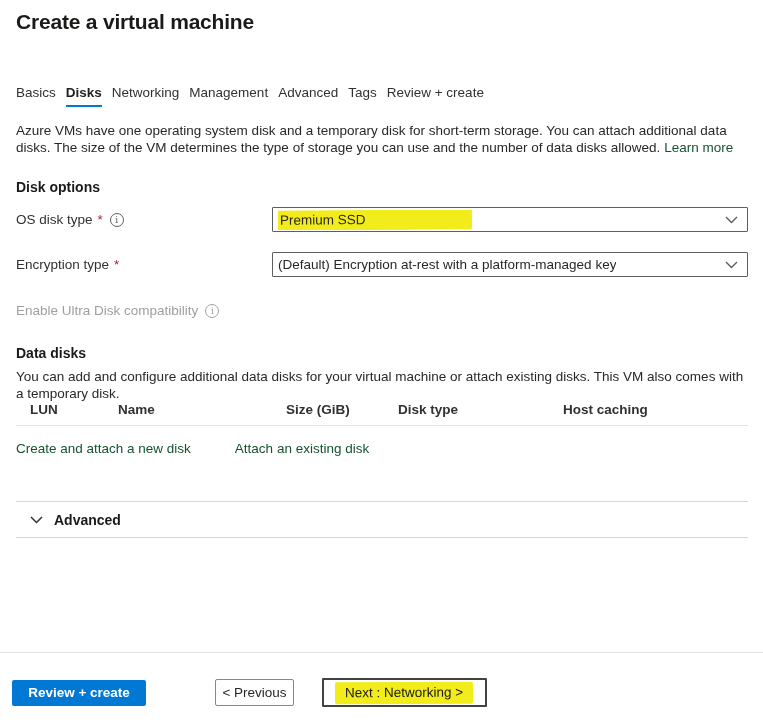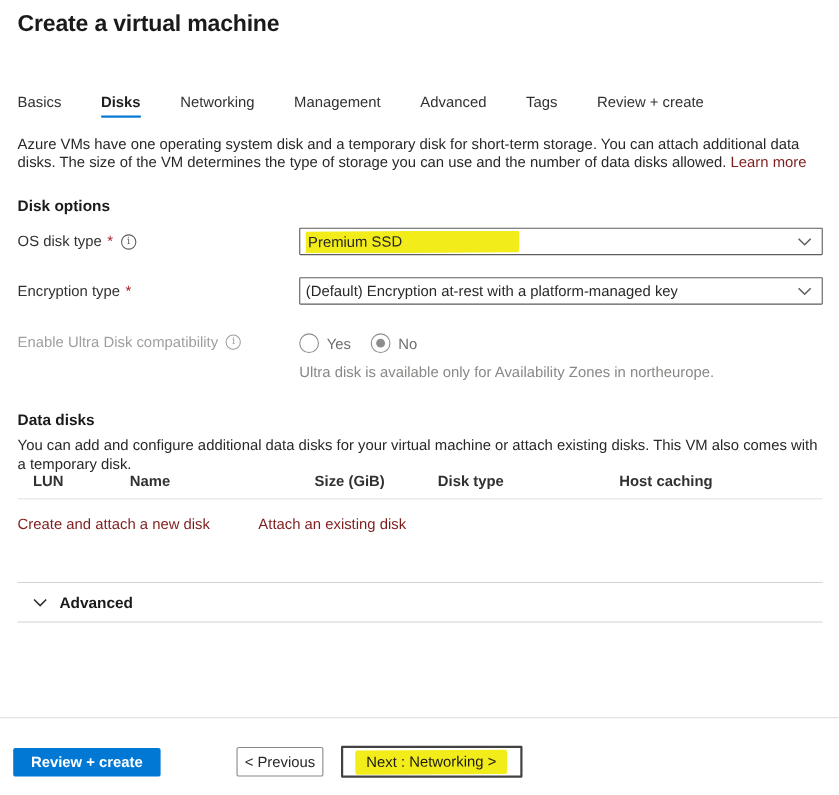--- a/index.html
+++ b/index.html
@@ -10,30 +10,30 @@
     color: #292827; font-size: 13.5px;
   }
   .page { position: relative; width: 763px; height: 591px; padding: 0 15px 0 16px; }
 
   .title {
     font-size: 21px; font-weight: 700; color: #1b1a19;
     margin: 0; padding-top: 10px; letter-spacing: -0.2px;
   }
 
   
-  .tabs { display: flex; gap: 36px; margin-top: 51px; }
+  .tabs { display: flex; gap: 10px; margin-top: 51px; }
   .tab { padding-bottom: 7px; color: #323130; position: relative; cursor: pointer; }
   .tab.active { font-weight: 700; color: #201f1e; }
   .tab.active::after {
     content: ""; position: absolute; left: 0; right: 0; bottom: 0;
     height: 2px; background: #0078d4;
   }
 
   .intro { margin: 15px 0 0 0; line-height: 17px; max-width: 742px; color: #292827; }
-  .link { color: #7f1d1d; text-decoration: none; cursor: pointer; }
+  .link { color: #14532d; text-decoration: none; cursor: pointer; }
 
   .section-heading { font-size: 14px; font-weight: 700; color: #1b1a19; margin: 0; }
   .h-diskopt { margin-top: 23px; }
   .h-datadisks { margin-top: 27px; }
 
   
   .form-row { display: flex; align-items: center; }
   .row-os   { margin-top: 12px; }
   .row-enc  { margin-top: 20px; }
   .row-ultra{ margin-top: 26px; align-items: flex-start; }
@@ -107,21 +107,21 @@
   .btn-primary {
     width: 134px; height: 26px; background: #0078d4; color: #fff;
     border: none; border-radius: 2px; font-weight: 600;
   }
   .btn-secondary {
     width: 79px; height: 27px; background: #fff; color: #292827;
     border: 1px solid #8a8886; border-radius: 2px; margin-left: 69px;
   }
   .btn-next {
     width: 165px; height: 29px; background: #fff; color: #1b1a19;
-    border: 2px solid #424242; border-radius: 1px; margin-left: 16px;
+    border: 2px solid #424242; border-radius: 1px; margin-left: 28px;
     display: flex; align-items: center; justify-content: center; padding: 0;
   }
   .btn-next .hl-label {
     background: #f2ec1a; padding: 3px 10px 4px 10px;
     transform: rotate(-0.3deg); border-radius: 2px; white-space: nowrap;
   }
 </style>
 </head>
 <body>
 
@@ -168,29 +168,20 @@
           <path d="M1 1 L6.5 6.5 L12 1" fill="none" stroke="#605e5c" stroke-width="1.4"></path>
         </svg>
     </div>
   </div>
 
   <div class="form-row row-ultra">
     <div class="label-cell disabled">
       <span>Enable Ultra Disk compatibility</span>
       <span class="info-icon gray">i</span>
     </div>
-    <div class="control-col">
-      <div class="radio-row">
-        <span class="radio"></span>
-        <span class="radio-label">Yes</span>
-        <span class="radio selected"></span>
-        <span class="radio-label">No</span>
-      </div>
-      <div class="radio-helper">Ultra disk is available only for Availability Zones in northeurope.</div>
-    </div>
   </div>
 
   <h2 class="section-heading h-datadisks">Data disks</h2>
 
   <p class="desc">You can add and configure additional data disks for your virtual machine or attach existing disks. This VM also comes with a temporary disk.</p>
 
   <div class="table-head">
     <span>LUN</span>
     <span>Name</span>
     <span>Size (GiB)</span>

